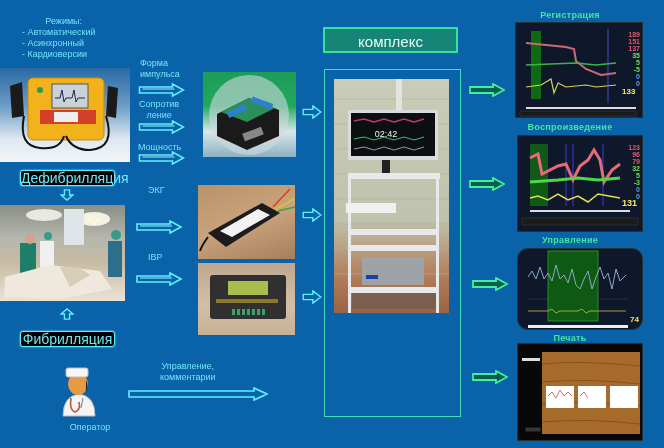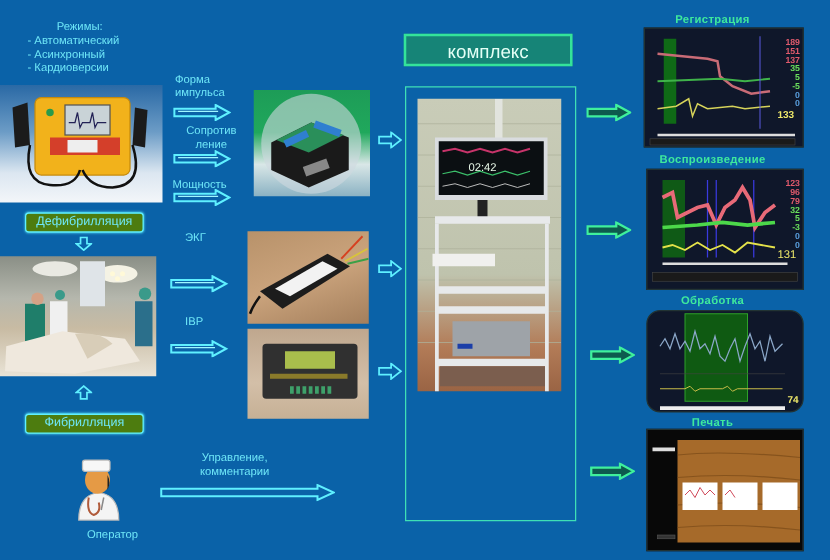--- a/index.html
+++ b/index.html
@@ -2,21 +2,21 @@
 <html><head>
 <meta charset="utf-8">
 <style>
   html,body{margin:0;padding:0;}
   body{width:664px;height:448px;background:#0a62a8;position:relative;overflow:hidden;font-family:"Liberation Sans",sans-serif;color:#62e4f5;}
   .abs{position:absolute;}
   .lbl{font-size:9px;color:#6ee6f7;line-height:11px;text-align:center;}
   .modes{left:22px;top:16px;font-size:9px;line-height:11px;color:#6ee6f7;}
   .modes .ttl{text-align:center;padding-left:10px;}
   .photo{border:none;overflow:hidden;}
-  .lbox{position:absolute;border:1.5px solid #5ff0ff;border-radius:3px;background:#4d7c0f;color:#6ee6f7;font-size:10px;text-align:center;line-height:14px;box-shadow:0 0 2px #5ff0ff;}
+  .lbox{position:absolute;border:1.5px solid #5ff0ff;border-radius:3px;background:#000000;color:#6ee6f7;font-size:14px;text-align:center;line-height:14px;box-shadow:0 0 2px #5ff0ff;}
   .complex-title{left:323px;top:27px;width:135px;height:26px;border:2px solid #34e39a;background:#168477;color:#e4fff6;font-size:15px;text-align:center;line-height:26px;box-sizing:border-box;}
   .complex-frame{left:324px;top:69px;width:137px;height:348px;border:1.5px solid #3fe0b5;box-sizing:border-box;}
   .rt{font-size:9px;color:#3ee99d;font-weight:bold;text-align:center;letter-spacing:0.3px;}
   .screen{background:#0f172a;border:1px solid #233;overflow:hidden;}
 </style>
 </head>
 <body>
 
 <svg width="0" height="0" style="position:absolute">
   <defs>
@@ -105,21 +105,21 @@
 <div class="abs lbl" style="left:60px;top:422px;width:60px;">Оператор</div>
 
 <div class="abs lbl" style="left:140px;top:58px;text-align:left;">
   <div>Форма</div>
   <div>импульса</div>
 </div>
 <svg class="abs" style="left:138px;top:83px;" width="47" height="14">
     <use href="#carrow"></use>
   </svg>
 
-<div class="abs lbl" style="left:139px;top:99px;margin-left:10px;">
+<div class="abs lbl" style="left:139px;top:99px;">
   <div>Сопротив</div>
   <div>ление</div>
 </div>
 <svg class="abs" style="left:138px;top:120px;" width="47" height="14">
     <use href="#carrow"></use>
   </svg>
 
 <div class="abs lbl" style="left:138px;top:142px;">Мощность</div>
 <svg class="abs" style="left:138px;top:151px;" width="47" height="14">
     <use href="#carrow"></use>
@@ -287,24 +287,24 @@
   <div class="abs" style="left:104px;top:8px;font-size:7px;line-height:7px;font-weight:bold;text-align:right;width:18px;">
     <div style="color:#e05a6c;">123</div>
     <div style="color:#e05a6c;">96</div>
     <div style="color:#e05a6c;">79</div>
     <div style="color:#6be05c;">32</div>
     <div style="color:#6be05c;">5</div>
     <div style="color:#6be05c;">-3</div>
     <div style="color:#5aa0e0;">0</div>
     <div style="color:#5aa0e0;">0</div>
   </div>
-  <div class="abs" style="left:104px;top:62px;font-size:9px;font-weight:normal;color:#eee86a;">131</div>
-</div>
-
-<div class="abs rt" style="left:515px;top:235px;width:110px;">Обработка</div>
+  <div class="abs" style="left:104px;top:62px;font-size:9px;font-weight:bold;color:#eee86a;">131</div>
+</div>
+
+<div class="abs rt" style="left:515px;top:235px;width:110px;">Управление</div>
 <div class="abs screen" style="left:517px;top:248px;width:124px;height:80px;border-radius:11px;">
   <svg width="124" height="80" viewBox="0 0 124 80">
     <rect x="30" y="2" width="50" height="70" fill="#0f5a12" stroke="#2fa02a" stroke-width="0.8"></rect>
     <polyline points="10,28 14,22 18,30 22,18 26,30 30,24 34,32 38,16 42,30 46,26 50,34 54,20 58,36 62,40 66,30 70,22 74,40 78,28 82,18 86,30 90,24 94,40 98,20 102,32 108,26" stroke="#8ba7c8" fill="none" stroke-width="1"></polyline>
     <polyline points="10,62 30,62 34,60 38,64 42,62 60,62 64,60 68,64 72,62 108,62" stroke="#c9bc48" fill="none" stroke-width="0.8"></polyline>
     <line x1="10" y1="50" x2="110" y2="50" stroke="#444" stroke-width="0.5"></line>
     <rect x="10" y="76" width="100" height="3" fill="#eee"></rect>
   </svg>
   <div class="abs" style="left:112px;top:66px;font-size:8px;font-weight:bold;color:#eee86a;">74</div>
 </div>

